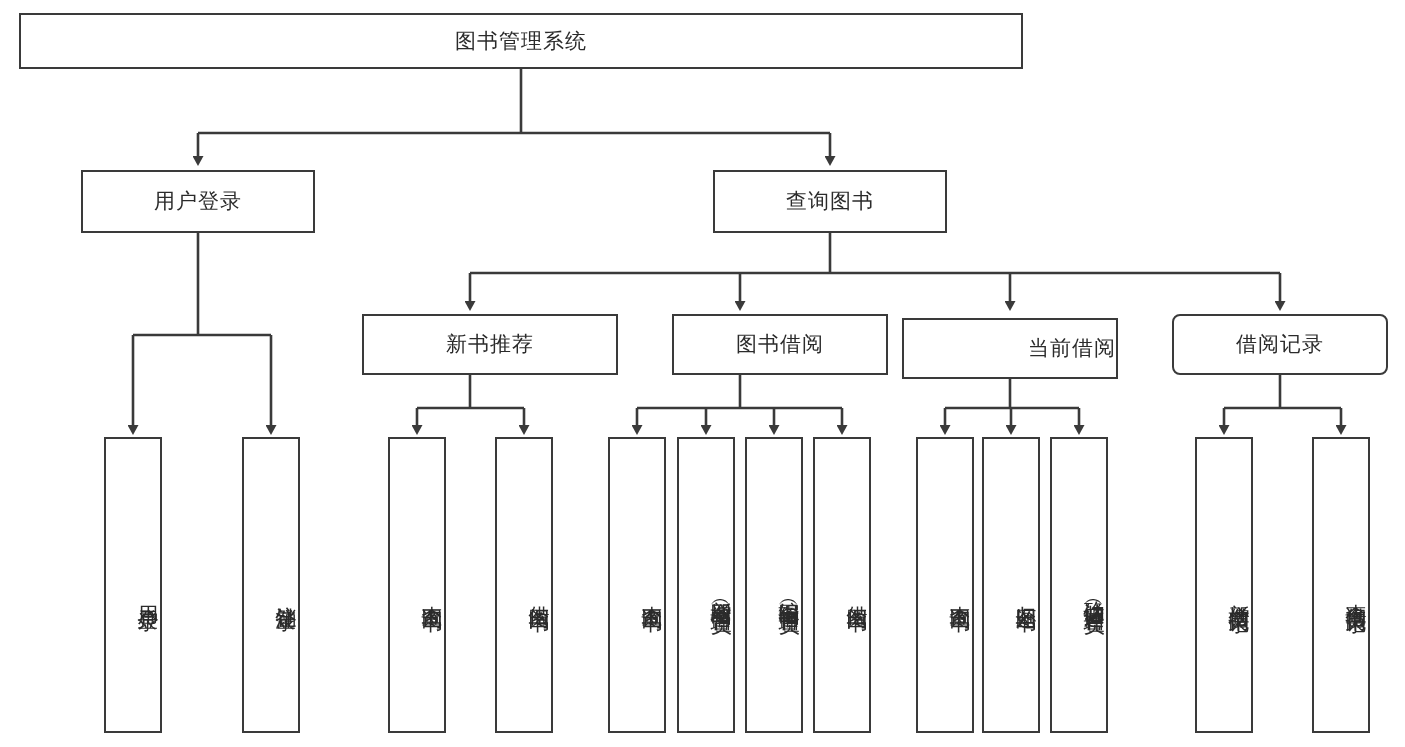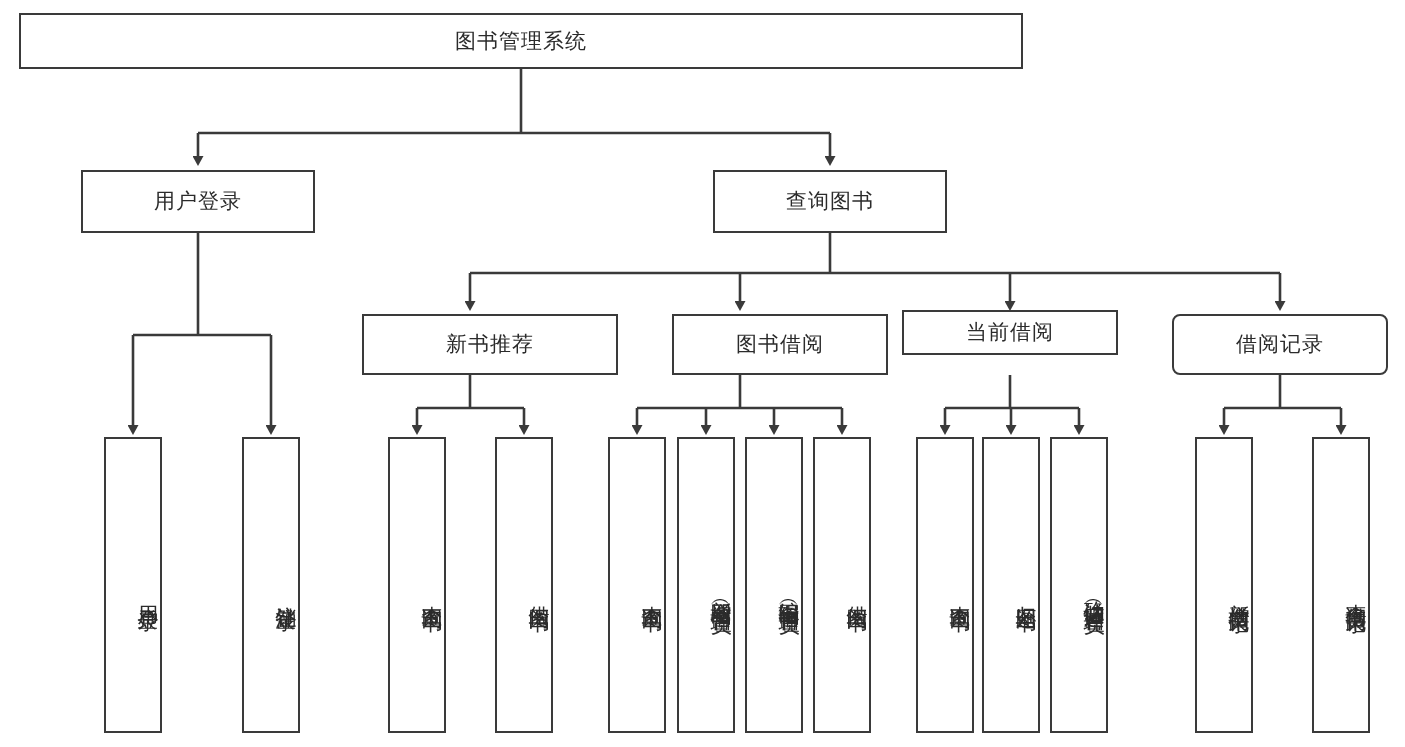--- a/index.html
+++ b/index.html
@@ -130,21 +130,21 @@
   </div>
 
   <div class="node h" style="left:362px; top:314px; width:256px; height:61px;">
     <span class="lbl">新书推荐</span>
   </div>
 
   <div class="node h" style="left:632px; top:314px; width:216px; height:61px;margin-left:40px;">
     <span class="lbl">图书借阅</span>
   </div>
 
-  <div class="node h" style="left:902px; top:310px; width:216px; height:45px;">
+  <div class="node h" style="left:902px; top:318px; width:216px; height:61px;justify-content:flex-end;">
     <span class="lbl">当前借阅</span>
   </div>
 
   <div class="node h" style="left:1172px; top:314px; width:216px; height:61px;border-radius:8px;">
     <span class="lbl">借阅记录</span>
   </div>
 
   <div class="node v" style="left:104px; top:437px; width:58px; height:296px;">
     <span class="lbl">用户登录</span>
   </div>

